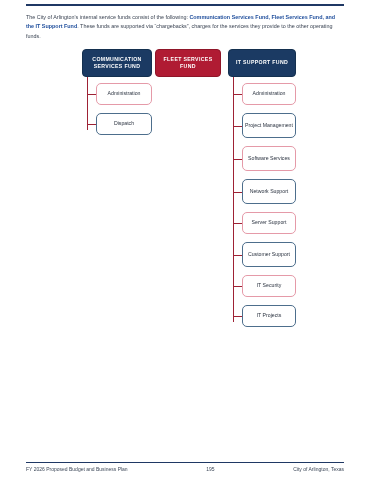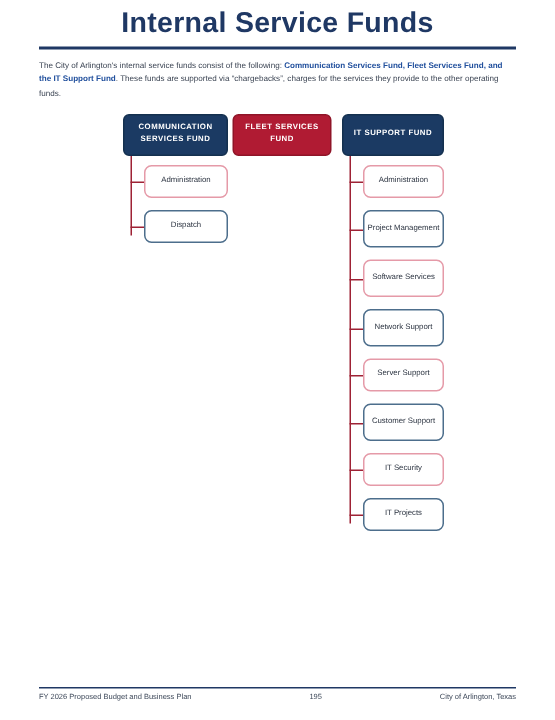--- a/index.html
+++ b/index.html
@@ -119,21 +119,20 @@
   }
   .footer-left{ flex:0 0 auto; }
   .footer-center{ flex:1 1 auto; text-align:center; }
   .footer-right{ flex:0 0 auto; }
 </style>
 </head>
 <body>
 
 <div class="page">
 
-  <h1 class="title">Internal Service Funds</h1>
   <div class="title-rule"></div>
 
   <p class="intro">
     <span>The City of Arlington's internal service funds consist of the following: </span><b>Communication Services Fund, Fleet Services Fund, and the IT Support Fund</b><span>. These funds are supported via “chargebacks”, charges for the services they provide to the other operating funds.</span>
   </p>
 
   <div class="chart" id="chart">
       <div class="col col-1">
         <div class="root navy">COMMUNICATION SERVICES FUND</div>
         <div class="spine" style="top: 28px; height: 53px;"></div>

